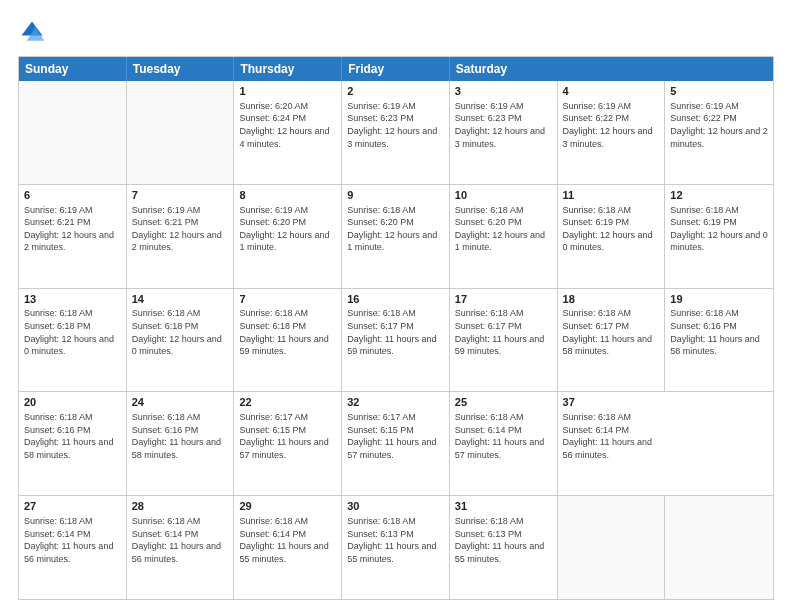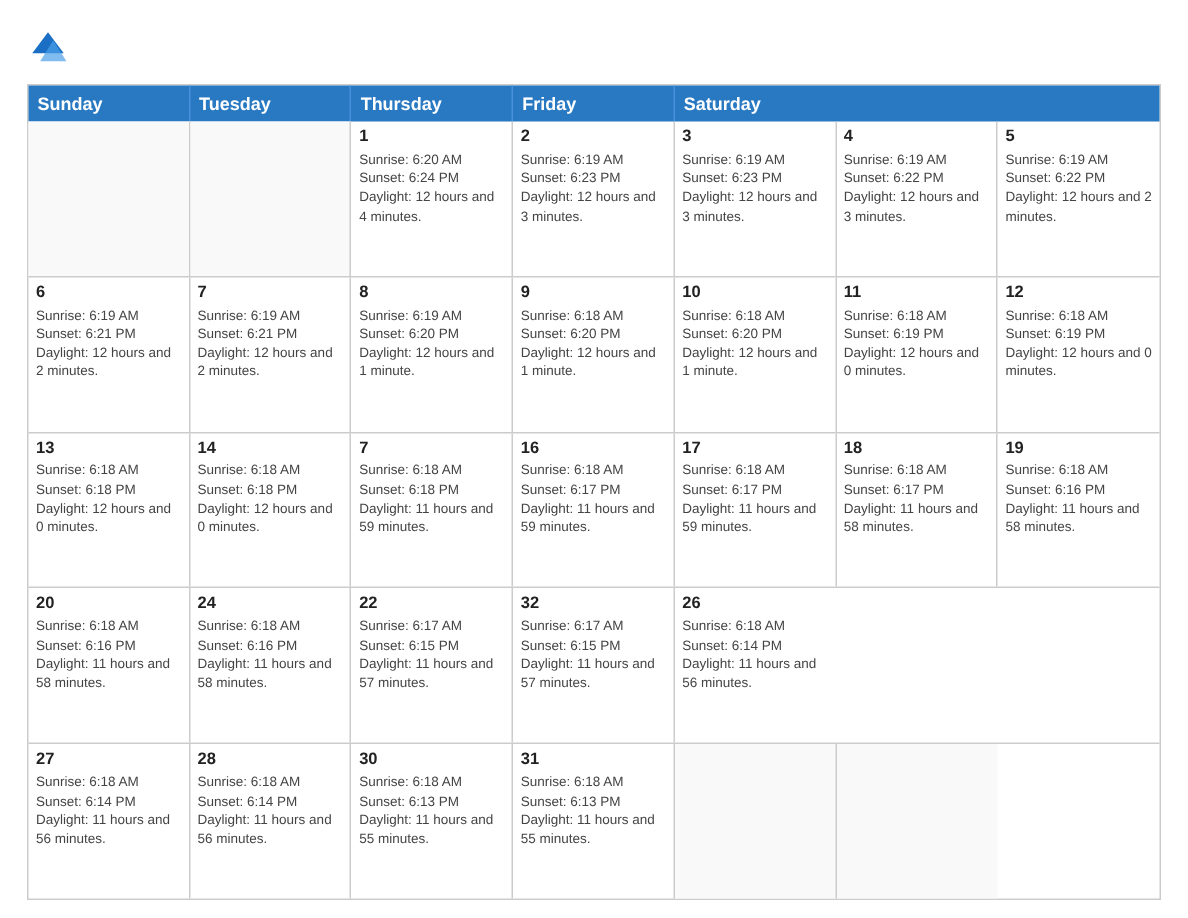--- a/index.html
+++ b/index.html
@@ -286,38 +286,50 @@
 Sunset: 6:15 PM
 Daylight: 11 hours and 57 minutes.</div>
           </div>
           <div class="cal-cell">
             <span class="day-num">32</span>
             <div class="cell-info">Sunrise: 6:17 AM
 Sunset: 6:15 PM
 Daylight: 11 hours and 57 minutes.</div>
           </div>
           <div class="cal-cell">
-            <span class="day-num">26</span>
+            <span class="day-num">25</span>
+            <div class="cell-info">Sunrise: 6:18 AM
+Sunset: 6:14 PM
+Daylight: 11 hours and 57 minutes.</div>
+          </div>
+          <div class="cal-cell">
+            <span class="day-num">37</span>
             <div class="cell-info">Sunrise: 6:18 AM
 Sunset: 6:14 PM
 Daylight: 11 hours and 56 minutes.</div>
           </div>
         </div>
         <div class="cal-row">
           <div class="cal-cell">
             <span class="day-num">27</span>
             <div class="cell-info">Sunrise: 6:18 AM
 Sunset: 6:14 PM
 Daylight: 11 hours and 56 minutes.</div>
           </div>
           <div class="cal-cell">
             <span class="day-num">28</span>
             <div class="cell-info">Sunrise: 6:18 AM
 Sunset: 6:14 PM
 Daylight: 11 hours and 56 minutes.</div>
+          </div>
+          <div class="cal-cell">
+            <span class="day-num">29</span>
+            <div class="cell-info">Sunrise: 6:18 AM
+Sunset: 6:14 PM
+Daylight: 11 hours and 55 minutes.</div>
           </div>
           <div class="cal-cell">
             <span class="day-num">30</span>
             <div class="cell-info">Sunrise: 6:18 AM
 Sunset: 6:13 PM
 Daylight: 11 hours and 55 minutes.</div>
           </div>
           <div class="cal-cell">
             <span class="day-num">31</span>
             <div class="cell-info">Sunrise: 6:18 AM

